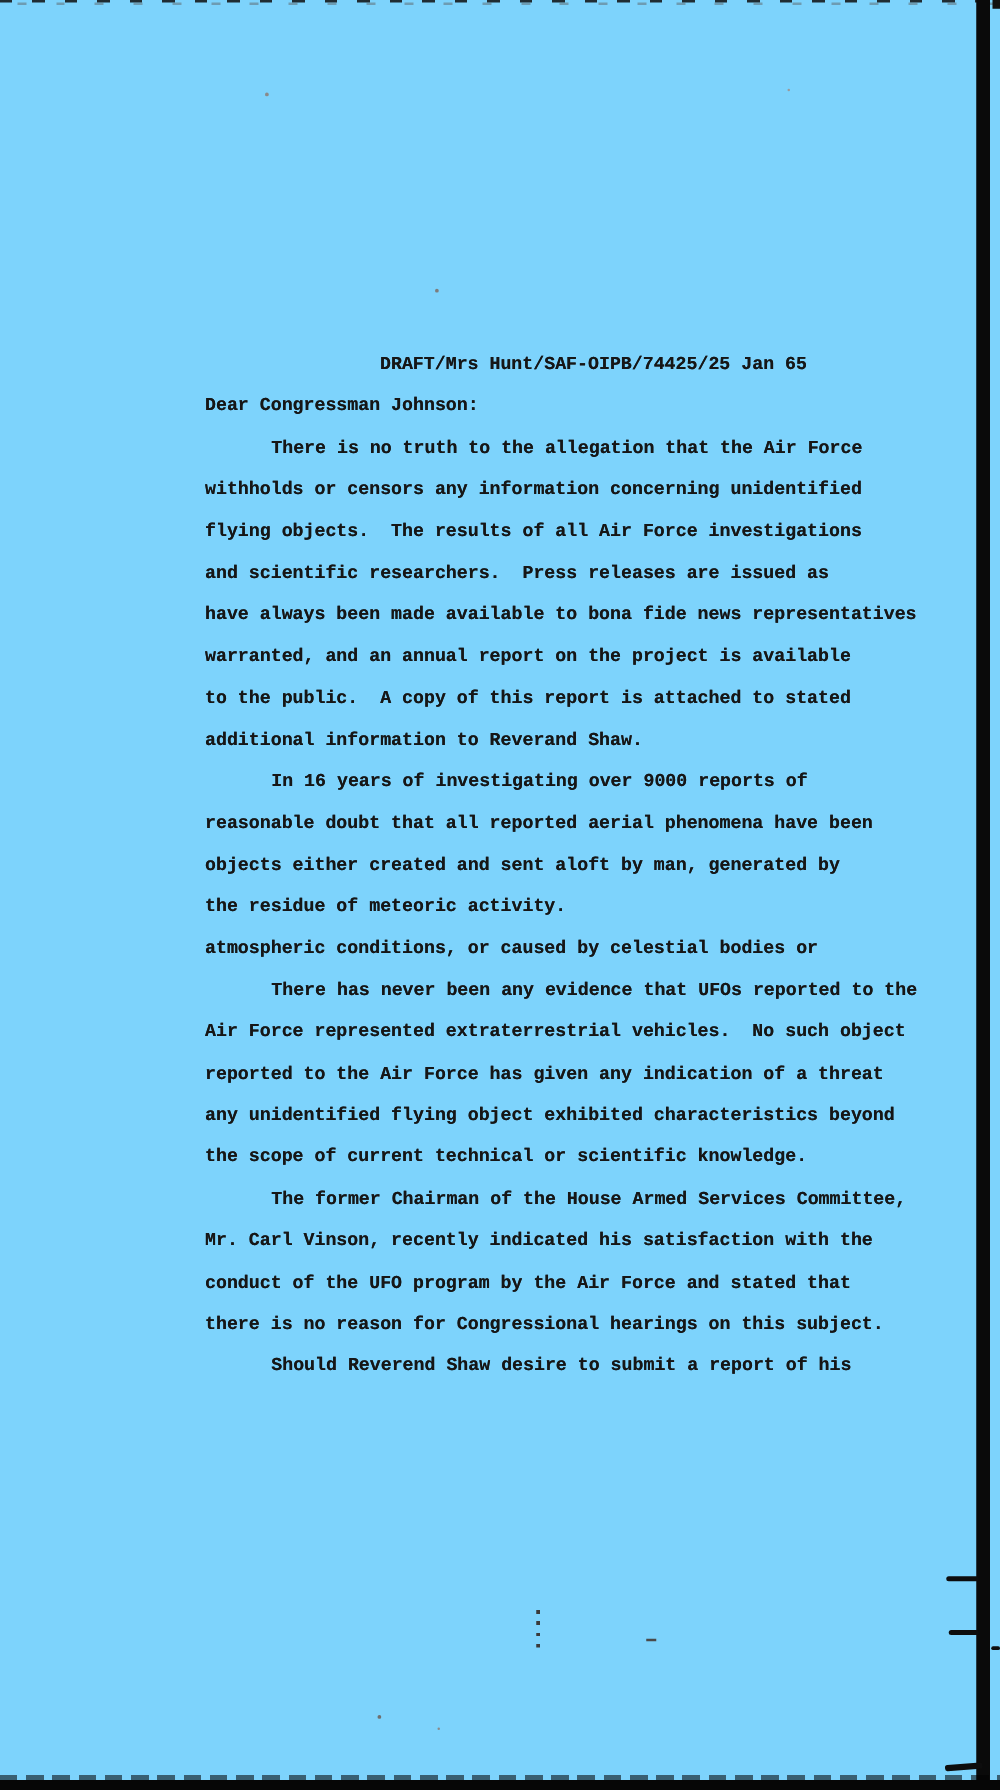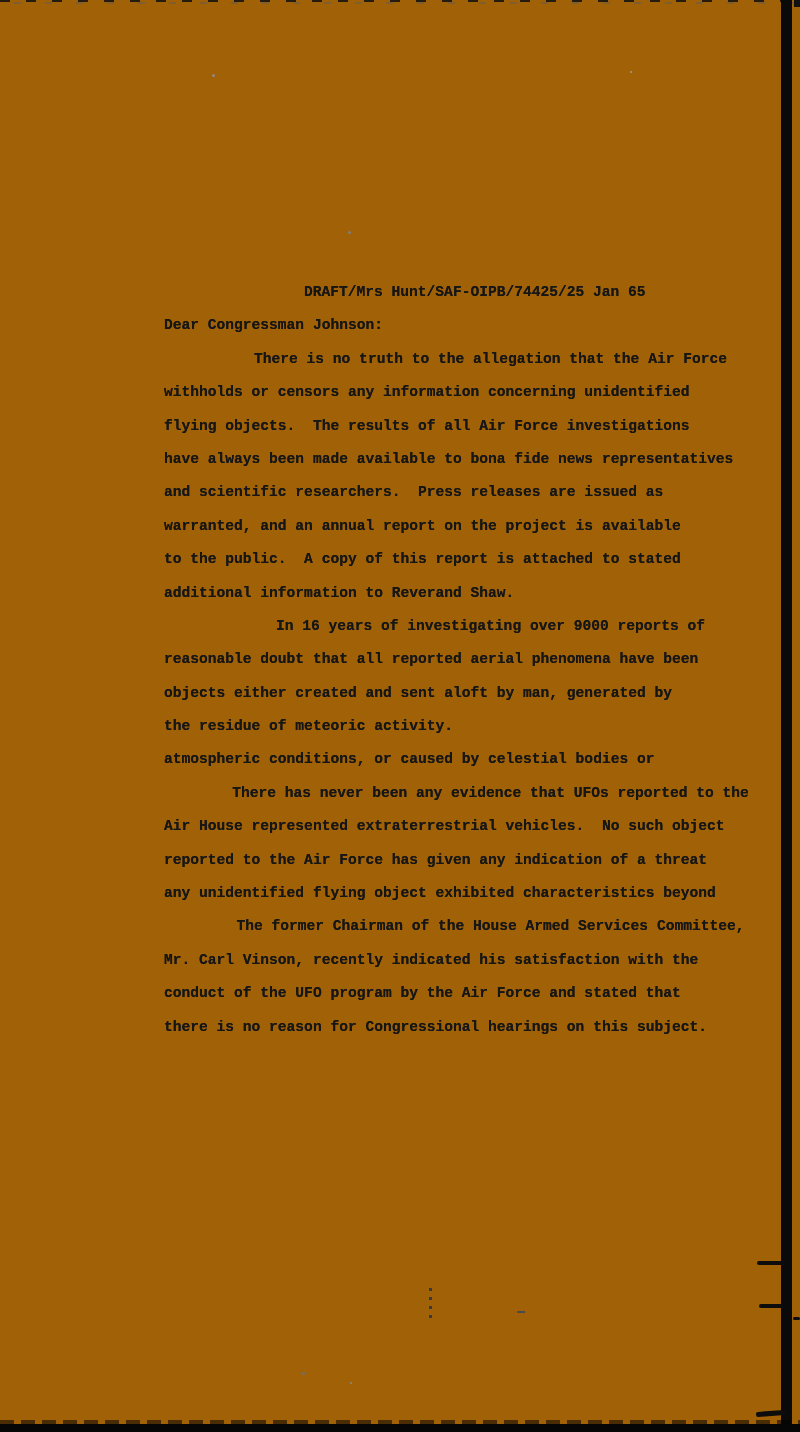--- a/index.html
+++ b/index.html
@@ -1,20 +1,20 @@
 <!DOCTYPE html>
 <html><head>
 <meta charset="utf-8">
 <style>
   html, body { margin: 0; padding: 0; background: #e8e8e8; }
   .page {
     position: relative;
     width: 800px;
     height: 1432px;
-    background: #a16207;
+    background: #7dd3fc;
     overflow: hidden;
     font-family: "Liberation Mono", "DejaVu Sans Mono", monospace;
   }
   
   .top-edge-dashes {
     position: absolute; top: 0; left: 0; width: 100%; height: 2px;
     background: repeating-linear-gradient(90deg, rgba(15,15,15,0.85) 0 10px, transparent 10px 26px);
   }
   .top-edge-dashes2 {
     position: absolute; top: 2px; left: 0; width: 100%; height: 2px;
@@ -58,21 +58,21 @@
     font-weight: 700;
     letter-spacing: 0;
   }
   .line {
     height: 33.4px;
     line-height: 22px;
     white-space: pre;
     text-shadow: 0 0 0.5px rgba(20,20,20,0.85);
   }
   .line.header-line { padding-left: 140px; }
-  .line.indent { padding-left: 53px; text-align: center; }
+  .line.indent { padding-left: 53px; }
 </style>
 </head>
 <body>
 
 <div class="page">
 
   <div class="top-edge-dashes"></div>
   <div class="top-edge-dashes2"></div>
   <div class="right-bar"></div>
   <div class="corner-mark"></div>
@@ -90,34 +90,36 @@
   <div class="speck speck-4"></div>
   <div class="speck speck-5"></div>
 
   <div class="text-col">
     <div class="line header-line">DRAFT/Mrs Hunt/SAF-OIPB/74425/25 Jan 65</div>
     <div class="line">Dear Congressman Johnson:</div>
     <div id="paragraphs">
         <div class="line indent">There is no truth to the allegation that the Air Force</div>
         <div class="line">withholds or censors any information concerning unidentified</div>
         <div class="line">flying objects.  The results of all Air Force investigations</div>
+        <div class="line">and scientific researchers.  Press releases are issued as</div>
         <div class="line">have always been made available to bona fide news representatives</div>
-        <div class="line">and scientific researchers.  Press releases are issued as</div>
         <div class="line">warranted, and an annual report on the project is available</div>
         <div class="line">to the public.  A copy of this report is attached to stated</div>
         <div class="line">additional information to Reverand Shaw.</div>
         <div class="line indent">In 16 years of investigating over 9000 reports of</div>
         <div class="line">reasonable doubt that all reported aerial phenomena have been</div>
         <div class="line">objects either created and sent aloft by man, generated by</div>
         <div class="line">the residue of meteoric activity.</div>
         <div class="line">atmospheric conditions, or caused by celestial bodies or</div>
         <div class="line indent">There has never been any evidence that UFOs reported to the</div>
-        <div class="line">Air House represented extraterrestrial vehicles.  No such object</div>
+        <div class="line">Air Force represented extraterrestrial vehicles.  No such object</div>
         <div class="line">reported to the Air Force has given any indication of a threat</div>
         <div class="line">any unidentified flying object exhibited characteristics beyond</div>
+        <div class="line">the scope of current technical or scientific knowledge.</div>
         <div class="line indent">The former Chairman of the House Armed Services Committee,</div>
         <div class="line">Mr. Carl Vinson, recently indicated his satisfaction with the</div>
         <div class="line">conduct of the UFO program by the Air Force and stated that</div>
         <div class="line">there is no reason for Congressional hearings on this subject.</div>
+        <div class="line indent">Should Reverend Shaw desire to submit a report of his</div>
       </div>
   </div>
 
 </div>
 
 </body></html>

